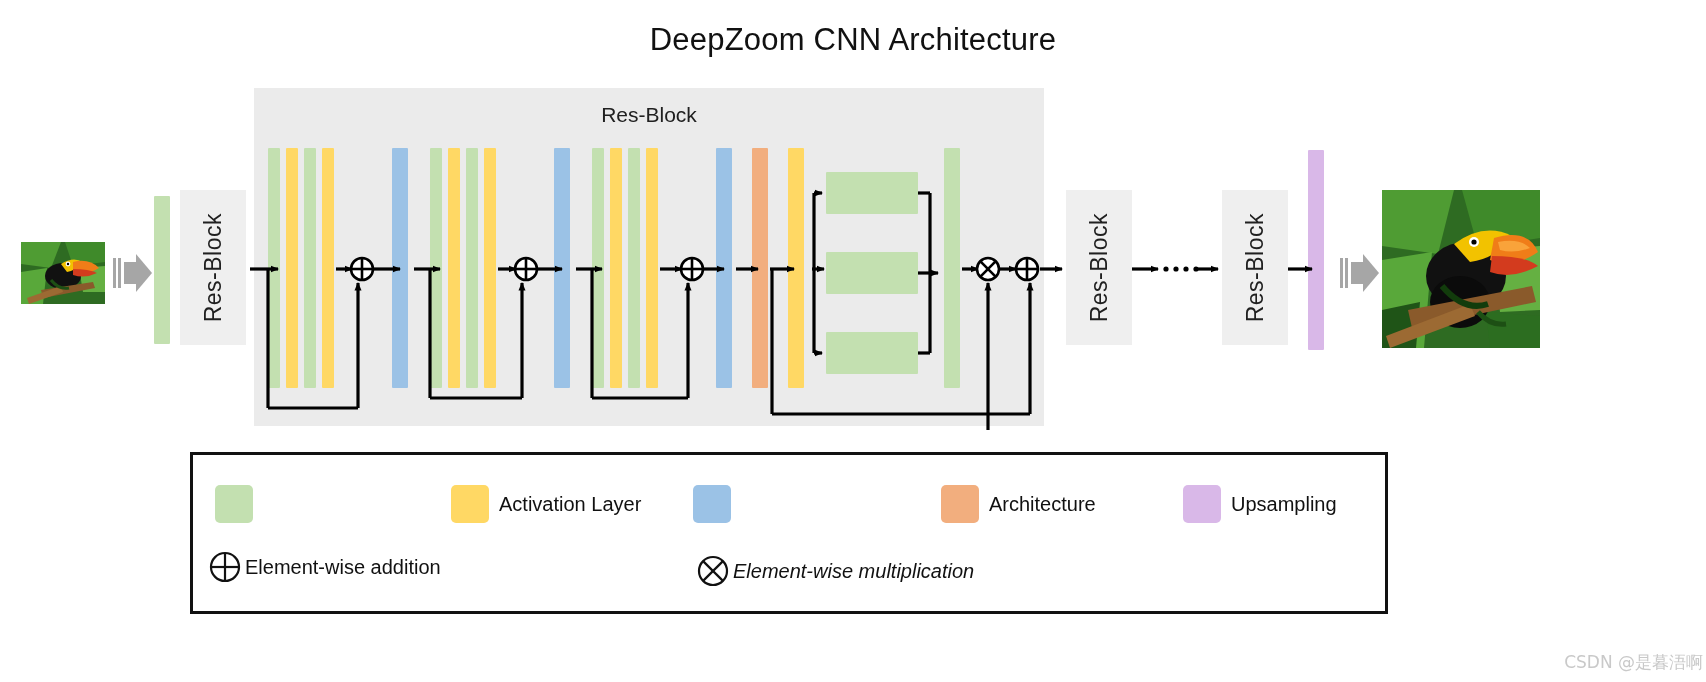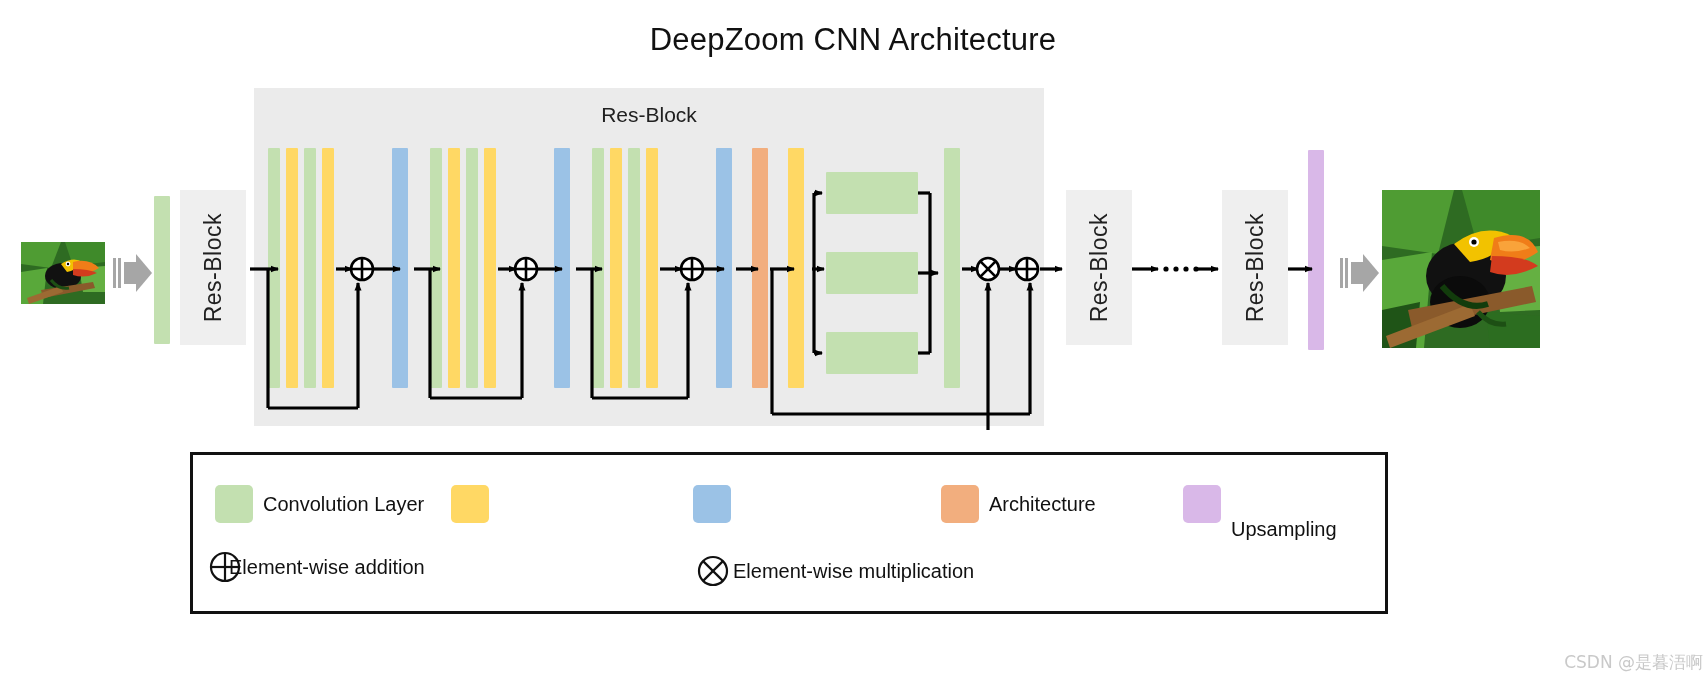--- a/index.html
+++ b/index.html
@@ -274,43 +274,43 @@
       <line x1="980.2" y1="261.2" x2="995.8" y2="276.8"></line>
         <line x1="995.8" y1="261.2" x2="980.2" y2="276.8"></line>
       <line x1="1016" y1="269" x2="1038" y2="269"></line>
         <line x1="1027" y1="258" x2="1027" y2="280"></line>
     </g>
   </svg>
 
   <div class="legend">
 
     <div class="lg-sw" style="left:22px;top:30px;background:#c3e0b0;"></div>
-    <div class="lg-tx" style="left:70px;top:30px;">Convolution Layer</div>
 
     <div class="lg-sw" style="left:258px;top:30px;background:#ffd864;"></div>
+    <div class="lg-tx" style="left:306px;top:30px;">Activation Layer</div>
 
     <div class="lg-sw" style="left:500px;top:30px;background:#9bc2e6;"></div>
 
     <div class="lg-sw" style="left:748px;top:30px;background:#f2ae7e;"></div>
     <div class="lg-tx" style="left:796px;top:30px;">Architecture</div>
 
     <div class="lg-sw" style="left:990px;top:30px;background:#d9b8e8;"></div>
-    <div class="lg-tx" style="left:1038px;top:30px;margin-top:25px;">Upsampling</div>
+    <div class="lg-tx" style="left:1038px;top:30px;">Upsampling</div>
 
     <svg style="position:absolute;left:0;top:0;width:1192px;height:156px;overflow:visible;">
       <g stroke="#111" stroke-width="2.2" fill="#fff">
         <circle cx="32" cy="112" r="14"></circle>
         <circle cx="520" cy="116" r="14"></circle>
       </g>
       <g stroke="#111" stroke-width="2.2">
         <line x1="18" y1="112" x2="46" y2="112"></line>
           <line x1="32" y1="98" x2="32" y2="126"></line>
         <line x1="510.1" y1="106.1" x2="529.9" y2="125.9"></line>
           <line x1="529.9" y1="106.1" x2="510.1" y2="125.9"></line>
       </g>
     </svg>
-    <div class="lg-op" style="left:36px;top:96px;">Element-wise addition</div>
-    <div class="lg-op" style="left:540px;top:100px;">Element-wise multiplication</div>
+    <div class="lg-op" style="left:52px;top:96px;">Element-wise addition</div>
+    <div class="lg-op" style="left:540px;top:100px;font-style:italic;">Element-wise multiplication</div>
   </div>
 
   <div class="wm">CSDN @是暮浯啊</div>
 
 </div>
 
 </body></html>

